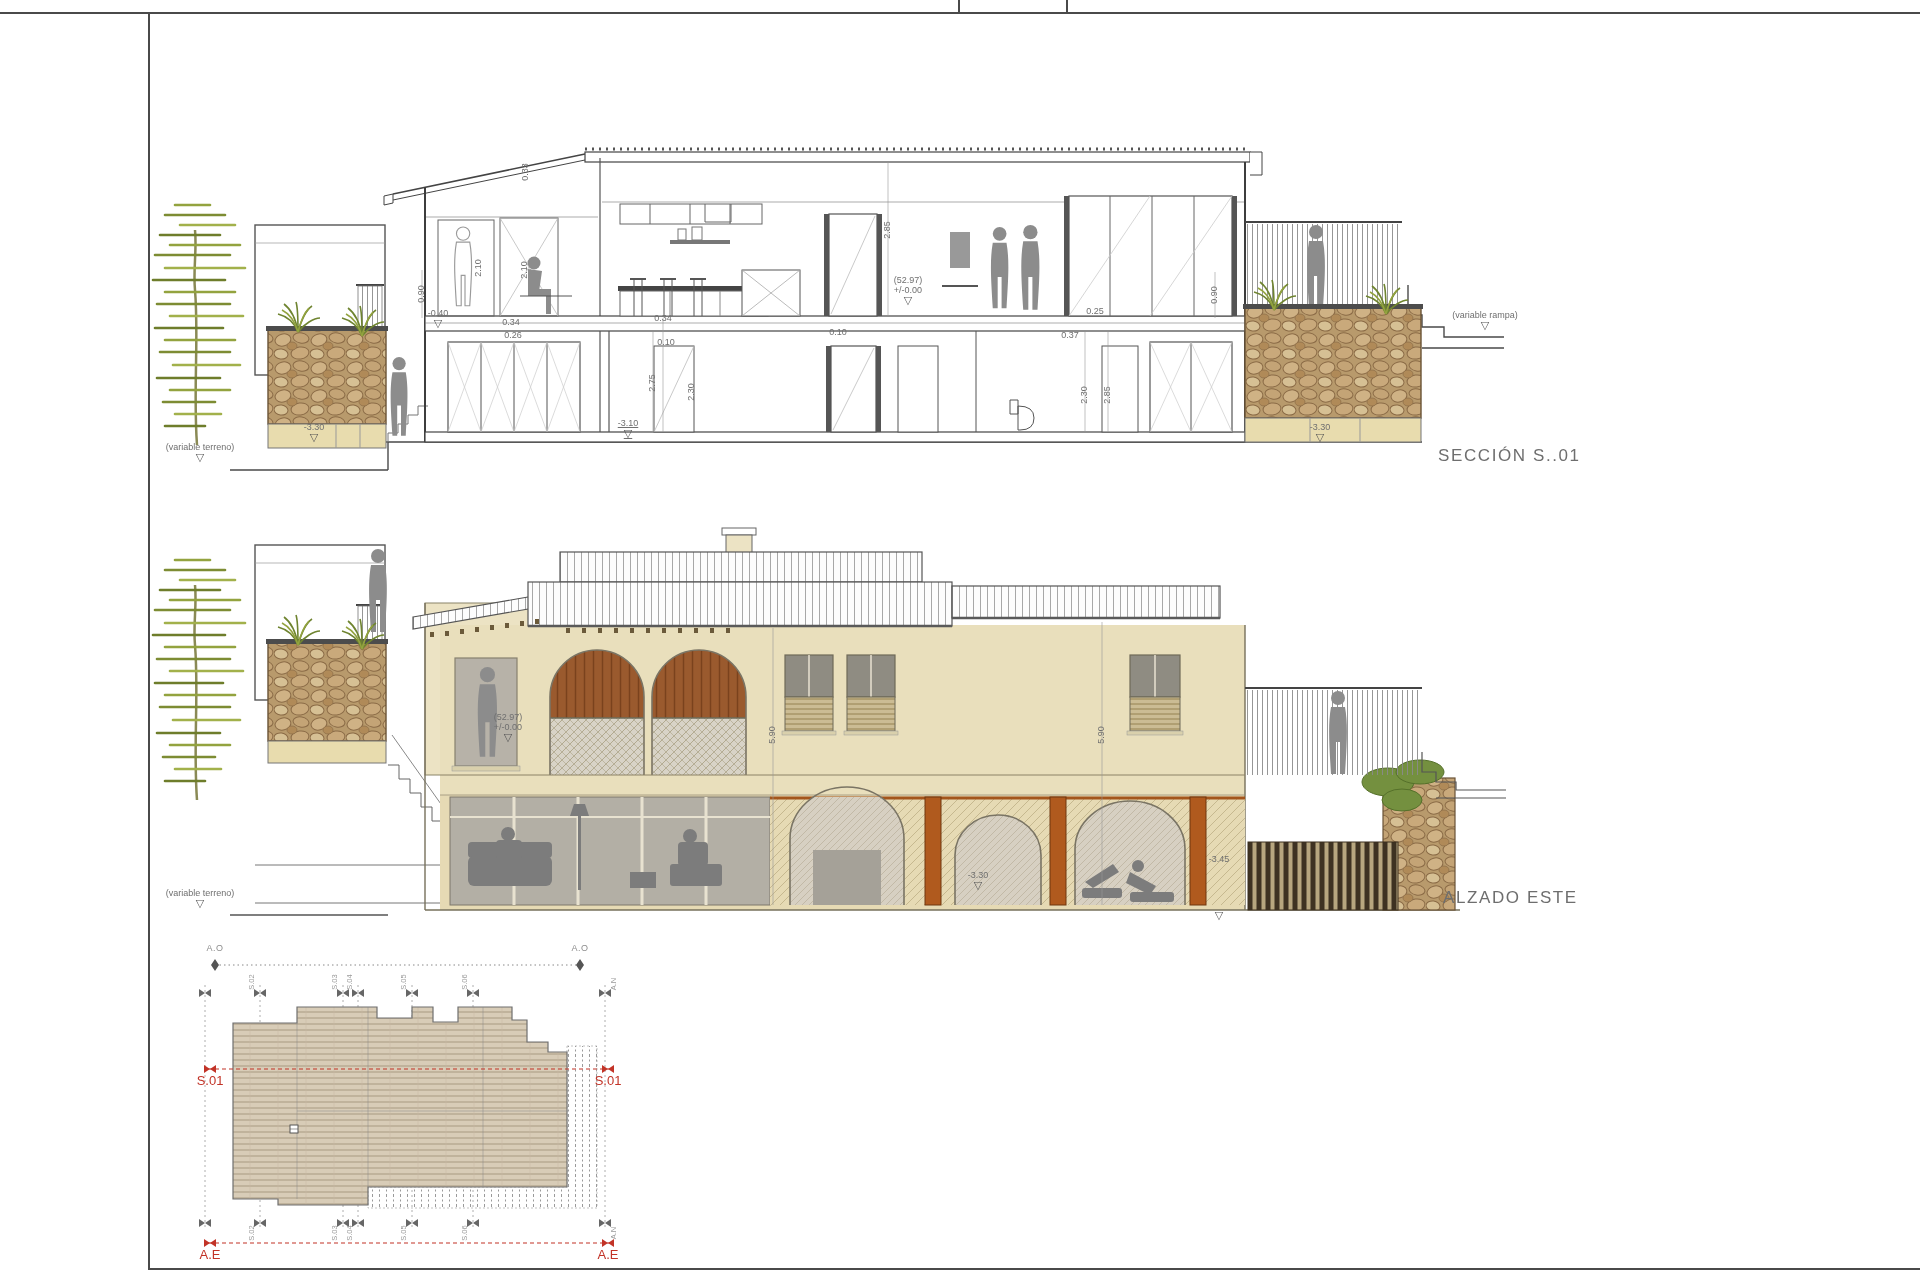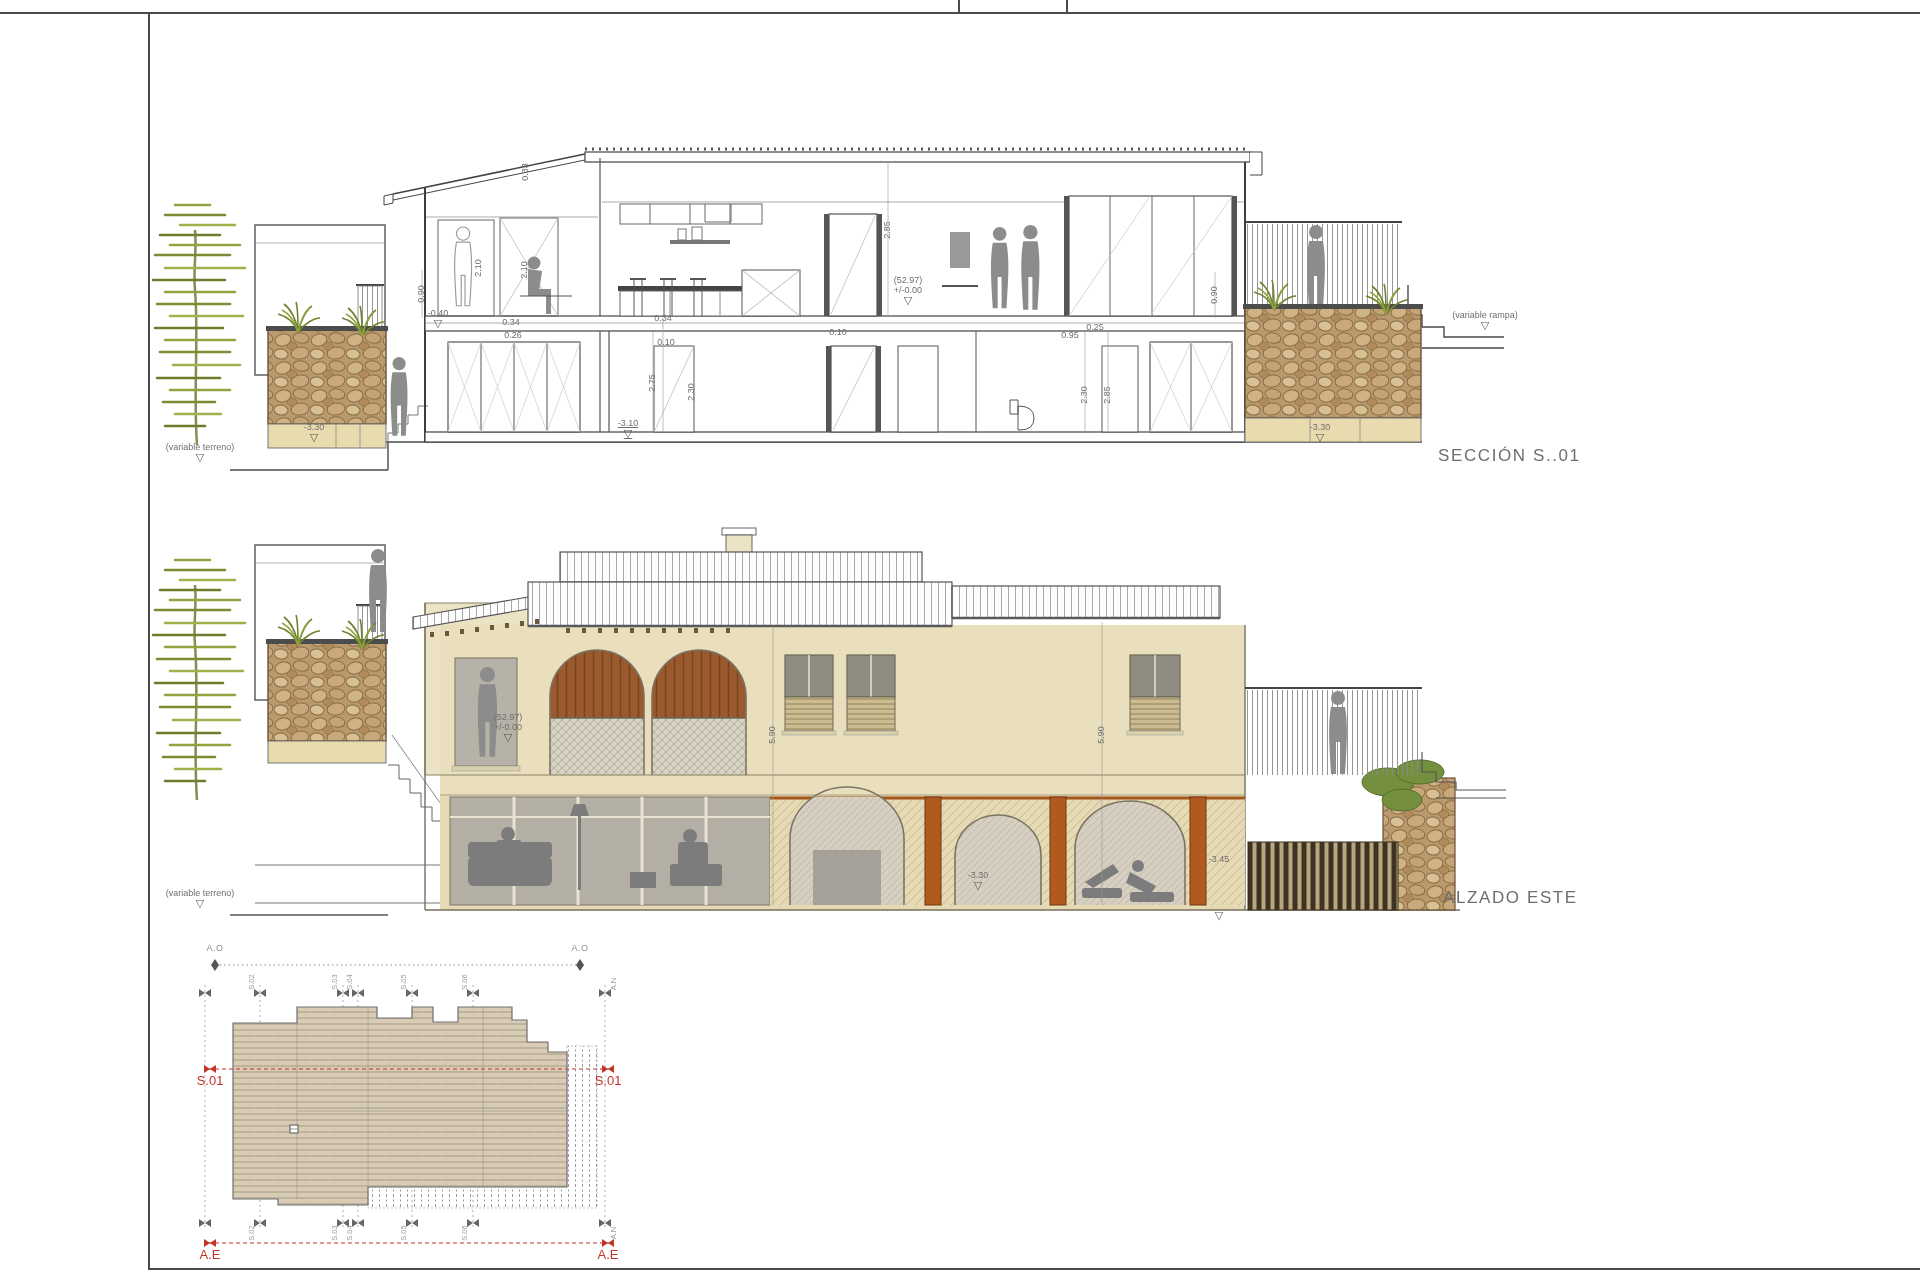--- a/index.html
+++ b/index.html
@@ -313,25 +313,25 @@
         </div>
         <div class="lbl dim" style="left: 533px; top: 239px;">
           <span>0.34</span>
         </div>
         <div class="lbl dim" style="left: 536px; top: 263px;">
           <span>0.10</span>
         </div>
         <div class="lbl dim" style="left: 708px; top: 253px;">
           <span>0.10</span>
         </div>
-        <div class="lbl dim" style="left: 965px; top: 248px;">
+        <div class="lbl dim" style="left: 965px; top: 232px;">
           <span>0.25</span>
         </div>
         <div class="lbl dim" style="left: 940px; top: 256px;">
-          <span>0.95</span>
+          <span>0.37</span>
         </div>
         <div class="lbl rdim" style="left: 292px; top: 214px;">
           <span>0.90</span>
         </div>
         <div class="lbl rdim" style="left: 349px; top: 188px;">
           <span>2.10</span>
         </div>
         <div class="lbl rdim" style="left: 395px; top: 190px;">
           <span>2.10</span>
         </div>

